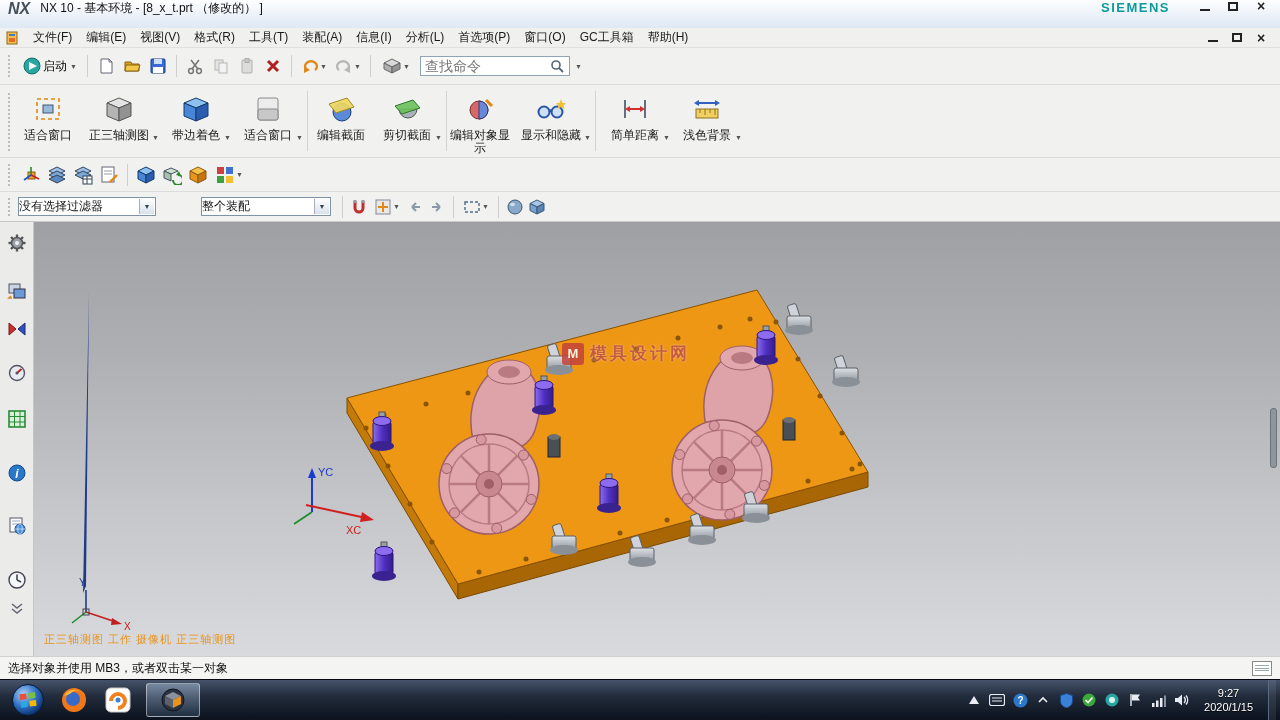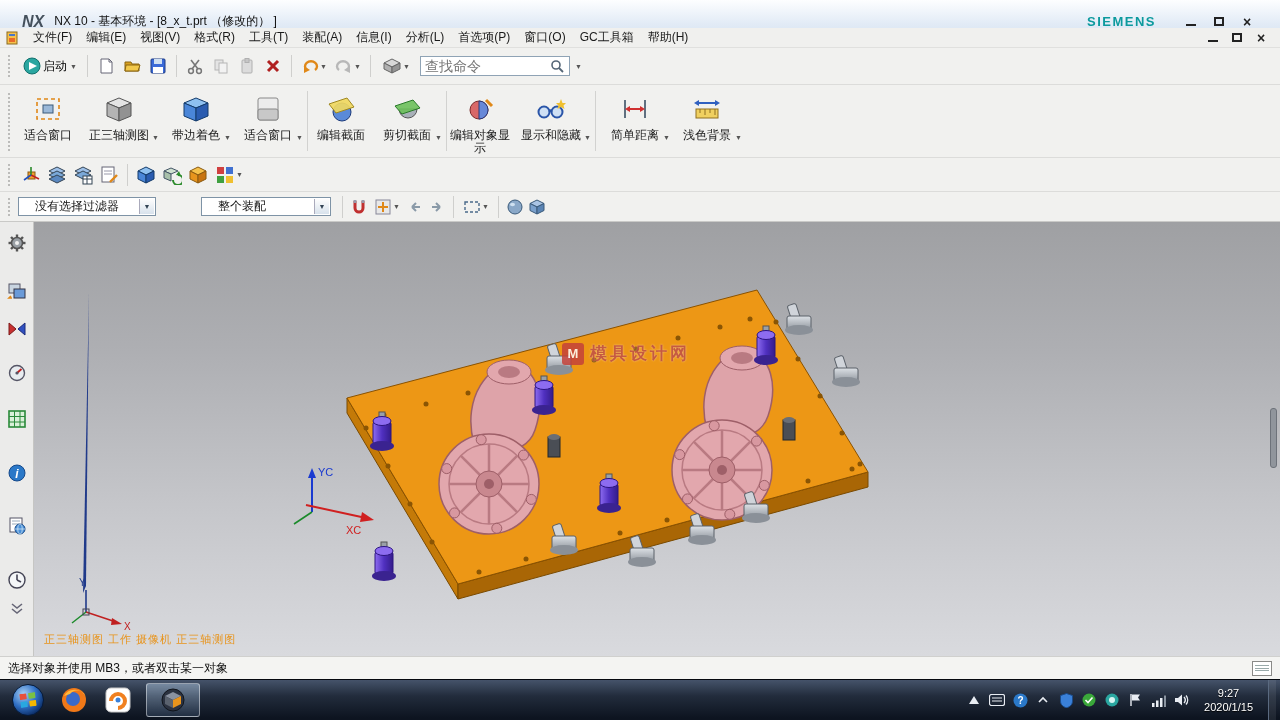--- a/index.html
+++ b/index.html
@@ -2,21 +2,21 @@
 <html><head>
 <meta charset="utf-8">
 <style>
   * { margin:0; padding:0; box-sizing:border-box; font-family:"Liberation Sans","DejaVu Sans",sans-serif; }
   html,body { width:1280px; height:720px; overflow:hidden; background:#fff; font-size:12px; }
   #app { position:relative; width:1280px; height:720px; }
 
   
   .titlebar { position:absolute; top:0; left:0; right:0; height:44px;
     background:linear-gradient(#fdfeff,#e2ebf6 55%,#d3e0ef); border-bottom:1px solid #b9c7d8;
-    display:flex; align-items:center; padding:0 20px; }
+    display:flex; align-items:flex-start; padding:0 6px; }
   .nx-logo { font-weight:700; font-style:italic; font-size:16px; color:#44505c; margin:0 10px 0 2px; }
   .title-text { font-size:12px; color:#111; flex:1; }
   .siemens { font-weight:700; letter-spacing:1.5px; font-size:13px; color:#0c9a9e; margin-right:28px; }
   .winbtns { display:flex; gap:14px; align-items:center; margin-right:6px; }
   .wb { width:14px; height:12px; display:flex; align-items:center; justify-content:center; cursor:default; }
   .wb .bar { width:10px; height:2px; background:#222; margin-top:7px; }
   .wb .box { width:10px; height:9px; border:2px solid #222; }
   .wb .x { font-size:14px; font-weight:700; color:#222; line-height:10px; }
 
   
@@ -49,21 +49,21 @@
   
   .bigbtn { position:relative; width:72px; display:flex; flex-direction:column; align-items:center; padding-top:8px; }
   .bigbtn.narrow { width:60px; }
   .bigbtn.wide { width:82px; }
   .bigbtn .bicon { height:32px; display:flex; align-items:center; justify-content:center; }
   .bigbtn .blabel { font-size:12px; line-height:13px; text-align:center; color:#1a1a1a; margin-top:4px; max-width:64px; }
   .bigbtn .bdd { position:absolute; right:1px; bottom:16px; font-size:7px; color:#555; }
 
   
   .combo { position:relative; height:19px; background:#fff; border:1px solid #7e93a6;
-    display:flex; align-items:center; padding:0 20px 0 16px; margin-right:6px; }
+    display:flex; align-items:center; padding:0 20px 0 0; margin-right:6px; }
   .combo .cval { font-size:12px; color:#111; white-space:nowrap; }
   .combo .carr { position:absolute; right:1px; top:1px; bottom:1px; width:15px;
     background:linear-gradient(#fdfdfd,#d8e2ec); border-left:1px solid #aab; display:flex; align-items:center; justify-content:center; font-size:7px; color:#345; }
 
   
   .sidebar { position:absolute; top:222px; left:0; width:34px; height:434px; background:#ebebea;
     border-right:1px solid #c6c6c4; }
   .sbi { position:absolute; left:6px; width:22px; height:22px; display:flex; align-items:center; justify-content:center; }
 
   

